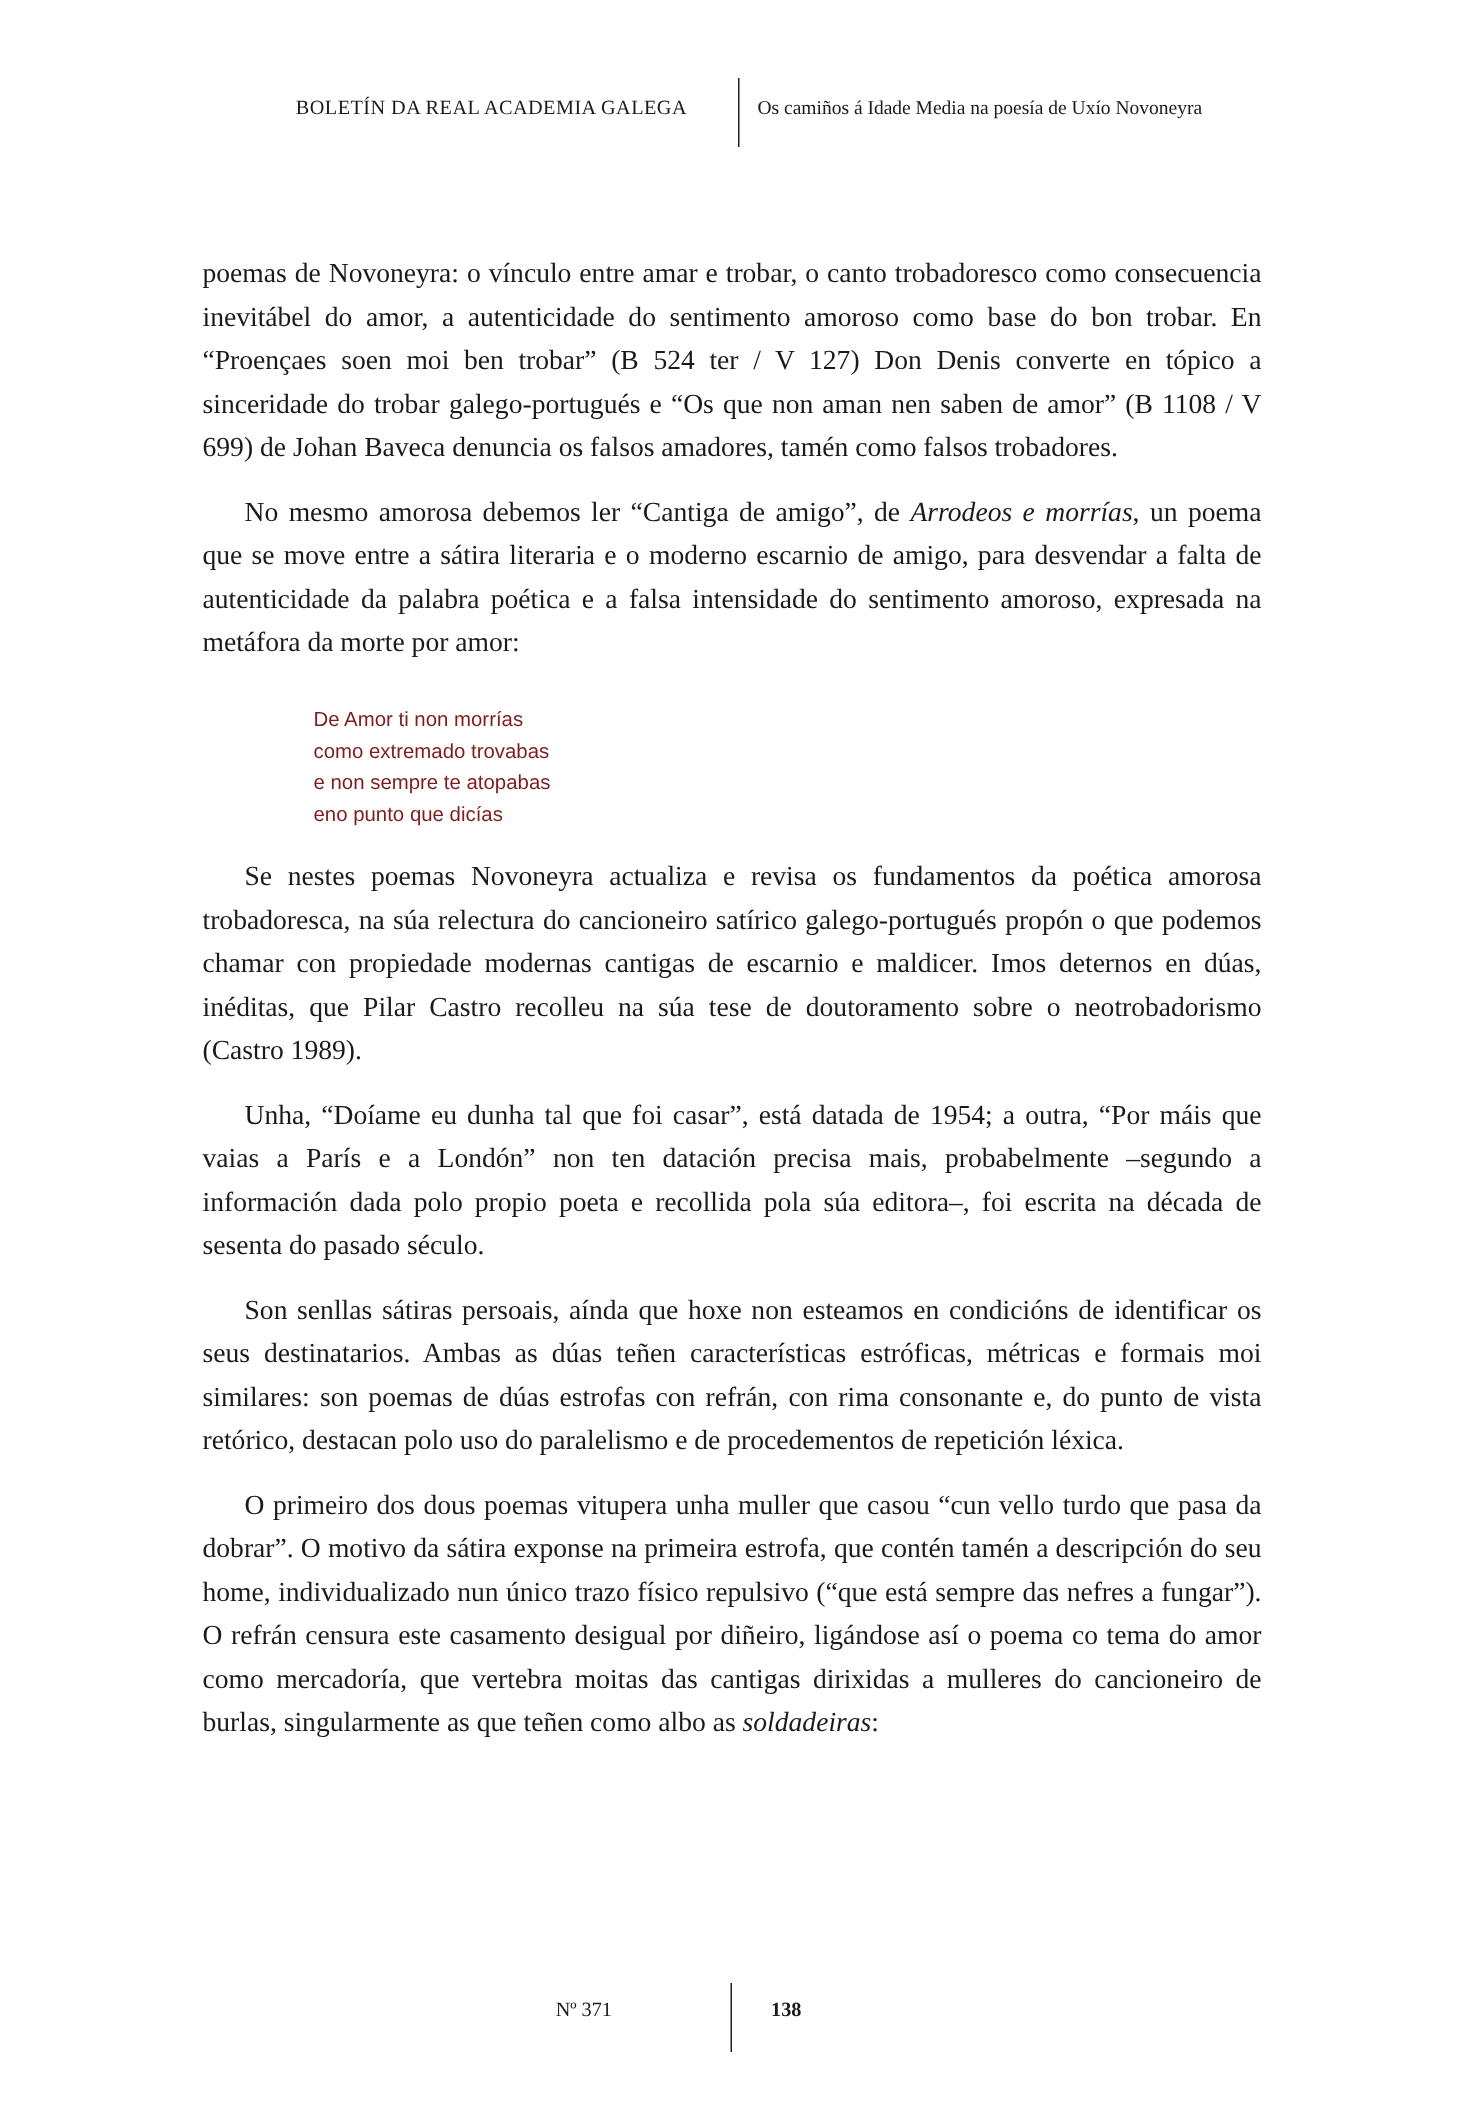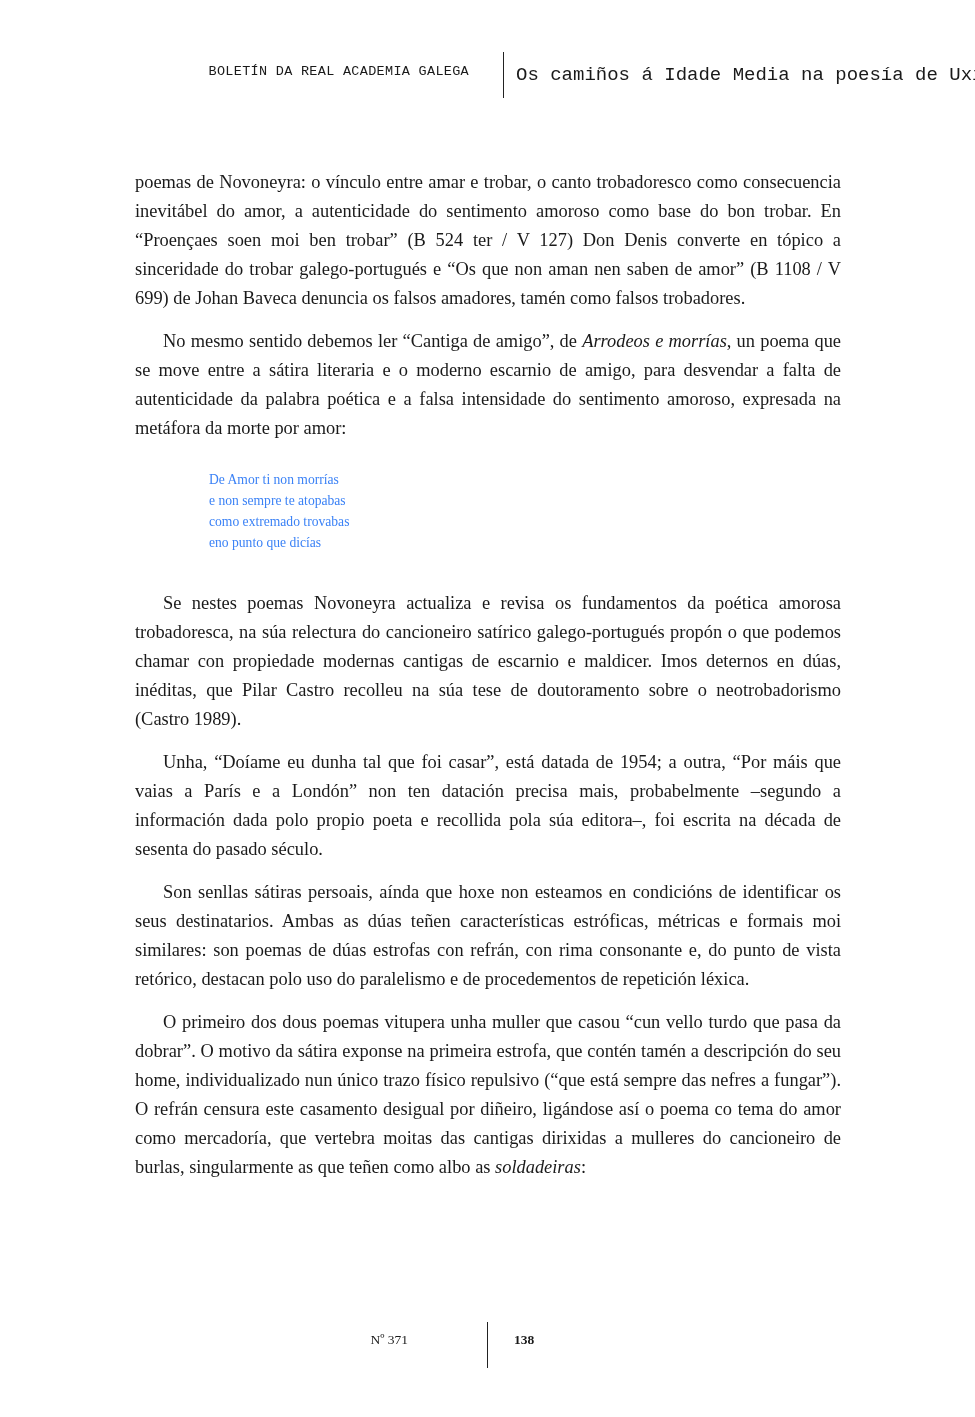--- a/index.html
+++ b/index.html
@@ -11,24 +11,23 @@
       width: 975px;
       height: 1417px;
       position: relative;
       overflow: hidden;
       font-family: "Liberation Serif", "DejaVu Serif", serif;
       color: #1a1a1a;
     }
     .header {
       position: absolute;
       top: 52px;
-      left: 16px;
+      left: 5px;
       width: 956px;
       height: 46px;
-      font-family: Liberation Mono, monospace;
     }
     .header .journal {
       position: absolute;
       right: 503px;
       top: 12px;
       font-size: 13.5px;
       letter-spacing: 0.3px;
       white-space: nowrap;
     }
     .header .divider {
@@ -36,45 +35,45 @@
       left: 487px;
       top: 0;
       width: 1px;
       height: 46px;
       background: #222;
     }
     .header .article-title {
       position: absolute;
       left: 500px;
       top: 12px;
-      font-size: 19px;
+      font-size: 13px;
       white-space: nowrap;
     }
     .body-text {
       position: absolute;
       left: 121px;
       top: 154px;
       width: 734px;
     }
     .body-text p {
       margin: 14px;
       font-size: 18.4px;
       line-height: 29px;
       text-align: justify;
       hyphens: auto;
     }
     .body-text p.indent {
       text-indent: 28px;
     }
     .poem {
-      margin: 26px 0 36px 88px;
-      font-family: Liberation Serif, serif;
+      margin: 26px 0 17px 88px;
+      font-family: Liberation Sans, sans-serif;
       font-size: 13.6px;
       line-height: 21px;
-      color: #3b82f6;
+      color: #7f1d1d;
     }
     .poem .verse {
       display: block;
     }
     .footer {
       position: absolute;
       top: 1322px;
       left: 0;
       width: 911px;
       height: 46px;
@@ -108,26 +107,26 @@
 
 <div class="header">
   <span class="journal">BOLETÍN DA REAL ACADEMIA GALEGA</span>
   <span class="divider"></span>
   <span class="article-title">Os camiños á Idade Media na poesía de Uxío Novoneyra</span>
 </div>
 
 <div class="body-text">
   <div id="paras-before">
       <p lang="gl"><span>poemas de Novoneyra: o vínculo entre amar e trobar, o canto trobadoresco como consecuencia inevitábel do amor, a autenticidade do sentimento amoroso como base do bon trobar. En “Proençaes soen moi ben trobar” (B 524 ter / V 127) Don Denis converte en tópico a sinceridade do trobar galego-portugués e “Os que non aman nen saben de amor” (B 1108 / V 699) de Johan Baveca denuncia os falsos amadores, tamén como falsos trobadores.</span></p>
-      <p lang="gl" class="indent"><span>No mesmo sentido debemos ler “Cantiga de amigo”, de </span><em>Arrodeos e morrías</em><span>, un poema que se move entre a sátira literaria e o moderno escarnio de amigo, para desvendar a falta de autenticidade da palabra poética e a falsa intensidade do sentimento amoroso, expresada na metáfora da morte por amor:</span></p>
+      <p lang="gl" class="indent"><span>No mesmo amorosa debemos ler “Cantiga de amigo”, de </span><em>Arrodeos e morrías</em><span>, un poema que se move entre a sátira literaria e o moderno escarnio de amigo, para desvendar a falta de autenticidade da palabra poética e a falsa intensidade do sentimento amoroso, expresada na metáfora da morte por amor:</span></p>
     </div>
   <div class="poem">
     <span class="verse">De Amor ti non morrías</span>
+    <span class="verse">como extremado trovabas</span>
     <span class="verse">e non sempre te atopabas</span>
-    <span class="verse">como extremado trovabas</span>
     <span class="verse">eno punto que dicías</span>
   </div>
   <div id="paras-after">
       <p lang="gl" class="indent"><span>Se nestes poemas Novoneyra actualiza e revisa os fundamentos da poética amorosa trobadoresca, na súa relectura do cancioneiro satírico galego-portugués propón o que podemos chamar con propiedade modernas cantigas de escarnio e maldicer. Imos deternos en dúas, inéditas, que Pilar Castro recolleu na súa tese de doutoramento sobre o neotrobadorismo (Castro 1989).</span></p>
       <p lang="gl" class="indent"><span>Unha, “Doíame eu dunha tal que foi casar”, está datada de 1954; a outra, “Por máis que vaias a París e a Londón” non ten datación precisa mais, probabelmente –segundo a información dada polo propio poeta e recollida pola súa editora–, foi escrita na década de sesenta do pasado século.</span></p>
       <p lang="gl" class="indent"><span>Son senllas sátiras persoais, aínda que hoxe non esteamos en condicións de identificar os seus destinatarios. Ambas as dúas teñen características estróficas, métricas e formais moi similares: son poemas de dúas estrofas con refrán, con rima consonante e, do punto de vista retórico, destacan polo uso do paralelismo e de procedementos de repetición léxica.</span></p>
       <p lang="gl" class="indent"><span>O primeiro dos dous poemas vitupera unha muller que casou “cun vello turdo que pasa da dobrar”. O motivo da sátira exponse na primeira estrofa, que contén tamén a descripción do seu home, individualizado nun único trazo físico repulsivo (“que está sempre das nefres a fungar”). O refrán censura este casamento desigual por diñeiro, ligándose así o poema co tema do amor como mercadoría, que vertebra moitas das cantigas dirixidas a mulleres do cancioneiro de burlas, singularmente as que teñen como albo as </span><em>soldadeiras</em><span>:</span></p>
     </div>
 </div>
 

